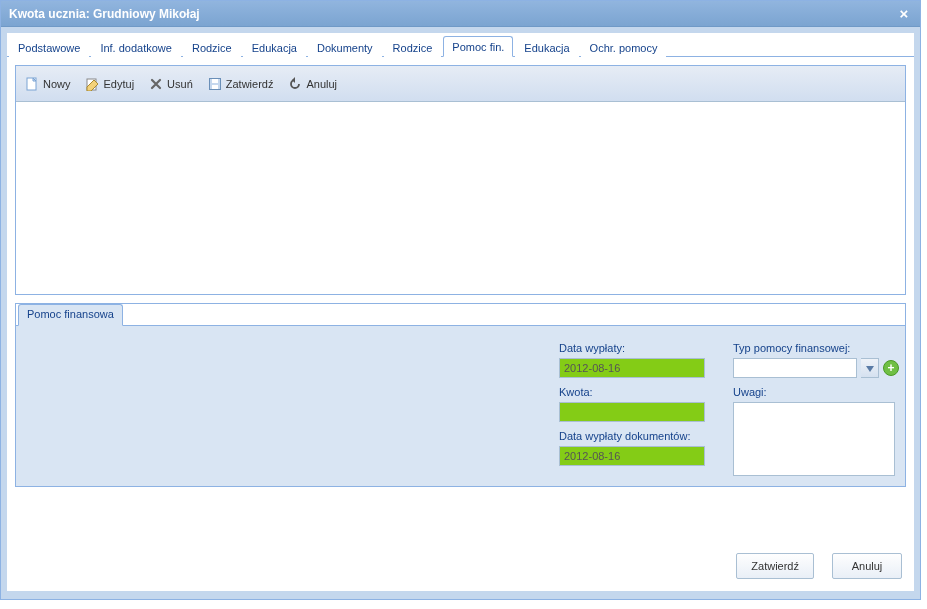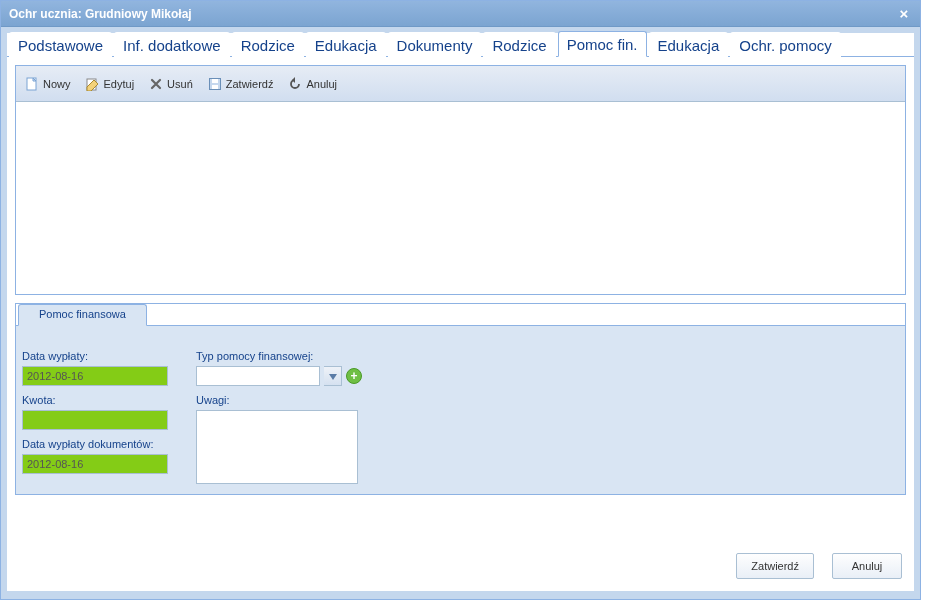--- a/index.html
+++ b/index.html
@@ -53,21 +53,21 @@
     align-items: flex-end;
     height: 24px;
     border-bottom: 1px solid #8db2e3;
     padding-left: 2px;
     background: #fff;
   }
   .tab {
     padding: 4px 8px 3px;
     color: #15428b;
     cursor: pointer;
-    font-size: 15px;
+    font-size: 11px;
     border: 1px solid transparent;
     border-bottom: none;
     margin-right: 2px;
     margin-bottom: -1px;
     border-radius: 3px 3px 0 0;
     background: #fff;
   }
   .tab.active {
     border: 1px solid #8db2e3;
     border-bottom: 1px solid #fff;
@@ -132,35 +132,36 @@
     background: #d9e5f3;
   }
   .sub-tabs {
     display: flex;
     height: 22px;
     background: #fff;
     border-bottom: 1px solid #8db2e3;
     padding-left: 2px;
   }
   .sub-tab {
-    padding: 3px 20px;
+    padding: 3px 8px;
     border: 1px solid #8db2e3;
     border-bottom: 1px solid #d9e5f3;
     margin-bottom: -1px;
     border-radius: 3px 3px 0 0;
     background: #d9e5f3;
     color: #15428b;
     font-size: 11px;
     cursor: pointer;
   }
   .form-area {
     display: flex;
     gap: 28px;
-    padding: 20px 6px 10px 6px;
+    padding: 12px 6px 10px 6px;
     background: #d9e5f3;
+    justify-content: flex-end;
   }
   .form-col { display: flex; flex-direction: column; gap: 4px; }
   .fld-label {
     color: #15428b;
     font-size: 11px;
     margin-top: 4px;
   }
   .fld-input {
     border: 1px solid #a9bfd3;
     background: #84cc16;
@@ -228,21 +229,21 @@
     cursor: pointer;
     padding: 0 14px;
     border-radius: 2px;
   }
 </style>
 </head>
 <body>
 
 <div class="dialog">
   <div class="titlebar">
-    <span class="title">Ochr ucznia: Grudniowy Mikołaj</span>
+    <span class="title">Kwota ucznia: Grudniowy Mikołaj</span>
     <span class="close-btn">×</span>
   </div>
 
   <div class="body-area">
 
     <div class="tabs-row">
       <div class="tab">Podstawowe</div>
       <div class="tab">Inf. dodatkowe</div>
       <div class="tab">Rodzice</div>
       <div class="tab">Edukacja</div>

